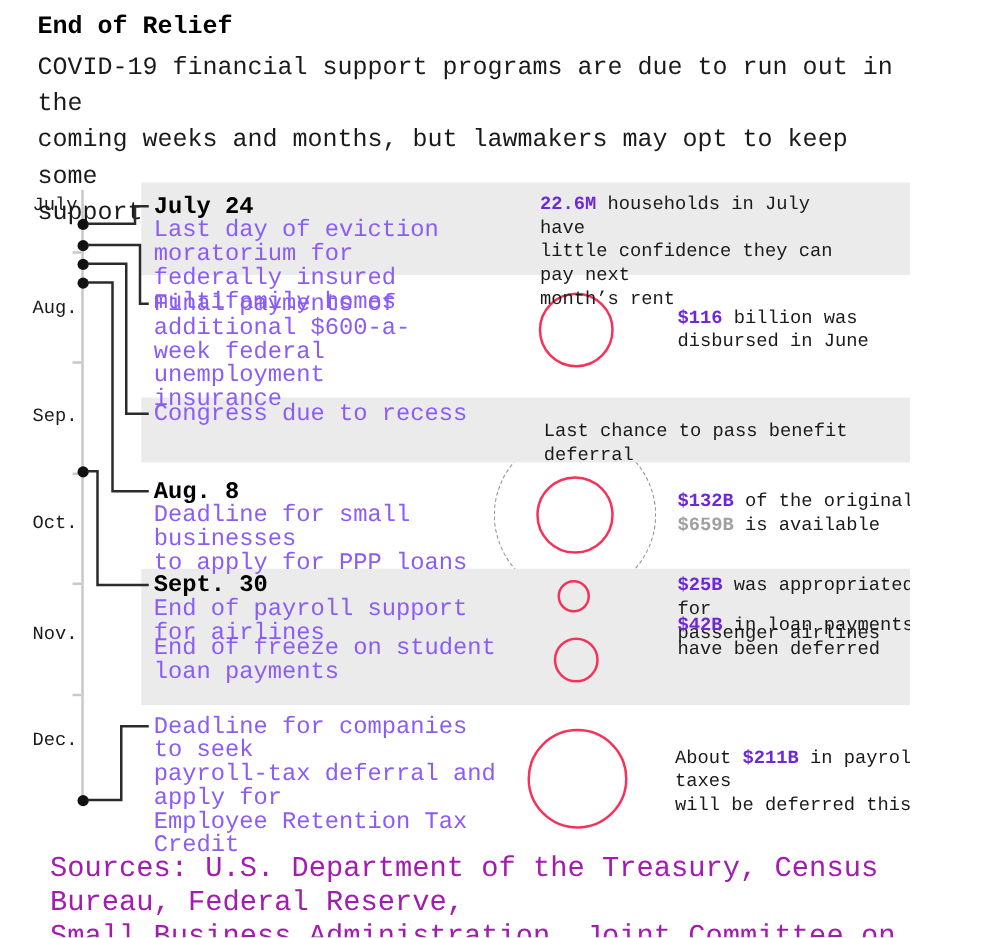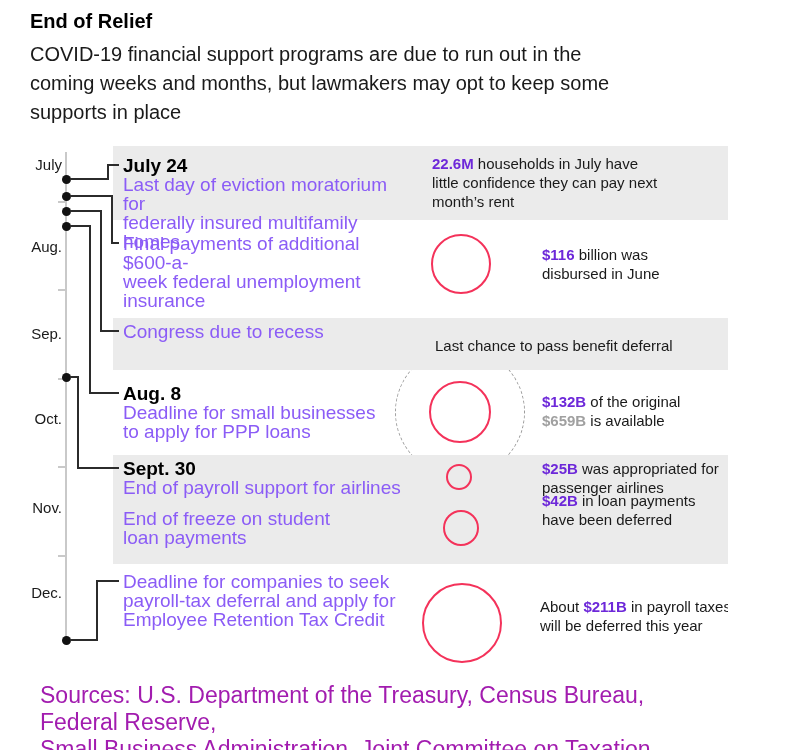--- a/index.html
+++ b/index.html
@@ -1,18 +1,18 @@
 <!DOCTYPE html>
 <html><head>
 <meta charset="utf-8">
 <style>
   html,body{margin:0;padding:0;background:#fff;}
   .canvas{
     position:relative;width:728px;height:750px;background:#fff;overflow:hidden;
-    font-family:Liberation Sans, sans-serif;color:#1a1a1a;
+    font-family:Liberation Mono, monospace;color:#1a1a1a;
   }
   .abs{position:absolute;}
   .pre{white-space:pre-line;}
   
   .title{top:10px;left:30px;font-size:20px;font-weight:bold;color:#000;}
   .subtitle{top:40px;left:30px;font-size:20px;line-height:29px;color:#1a1a1a;}
   
   .band{left:113px;width:649px;background:#ebebeb;}
   .band1{top:146px;height:74px;}
   .band3{top:318px;height:52px;}

